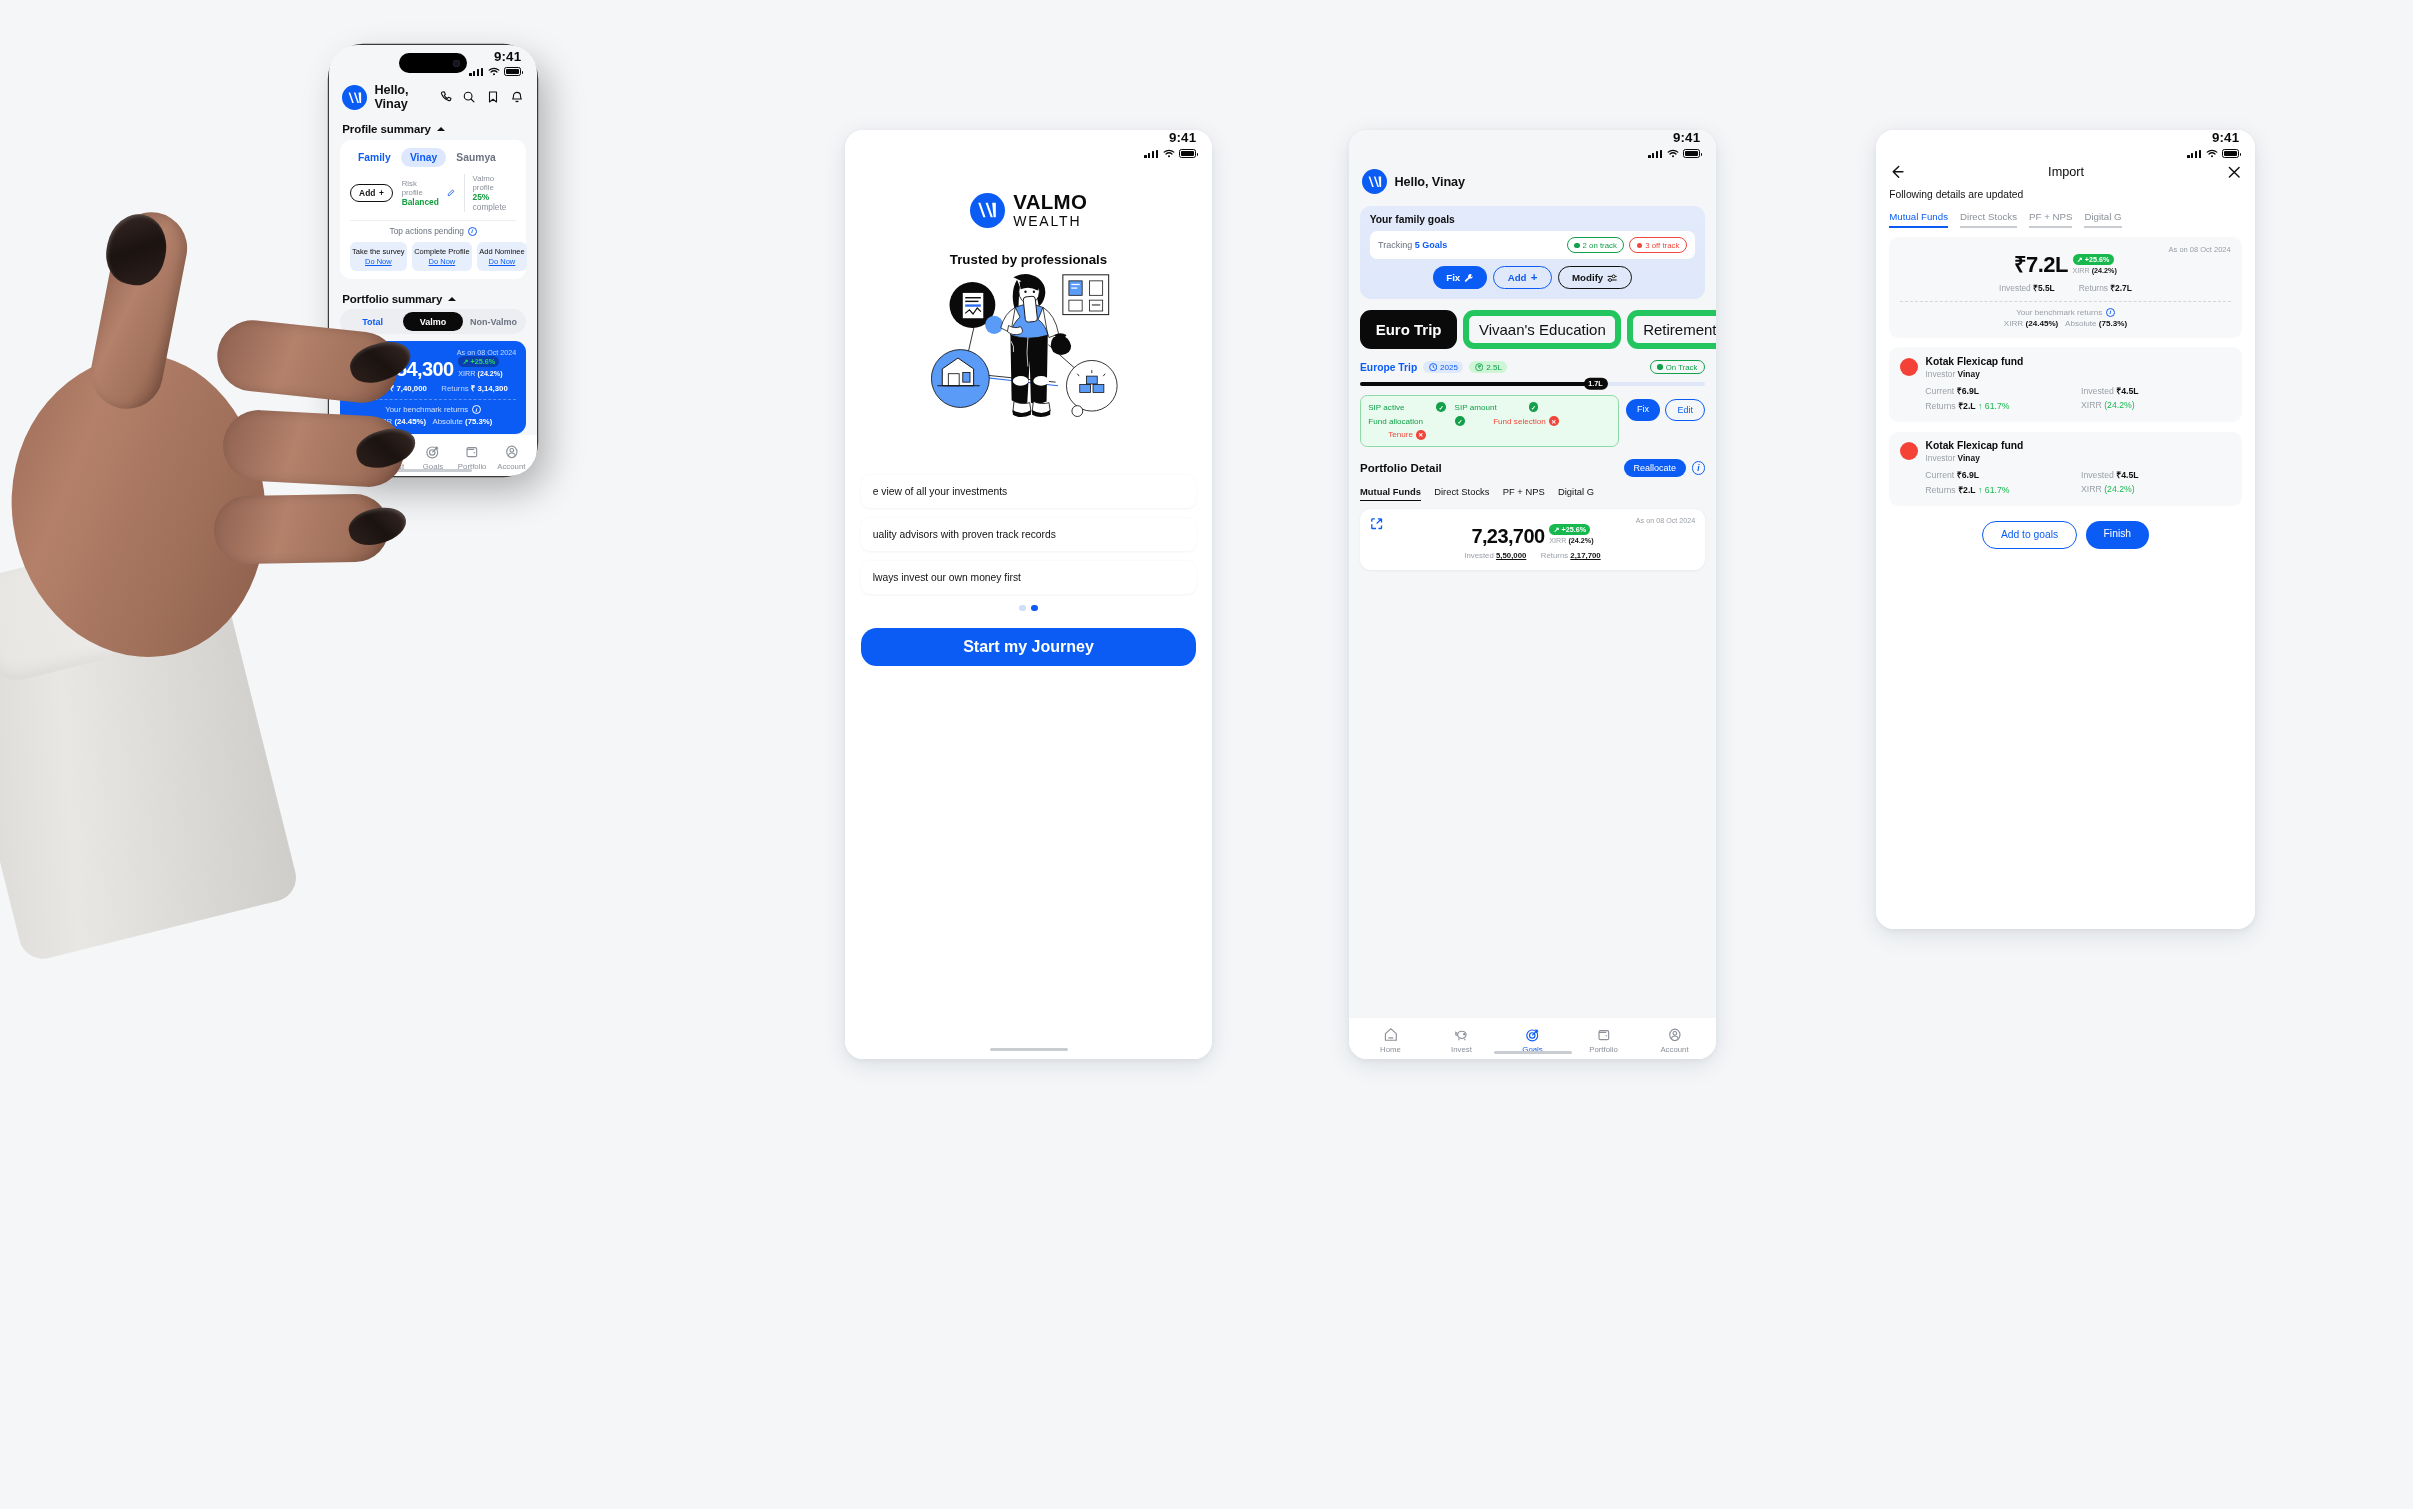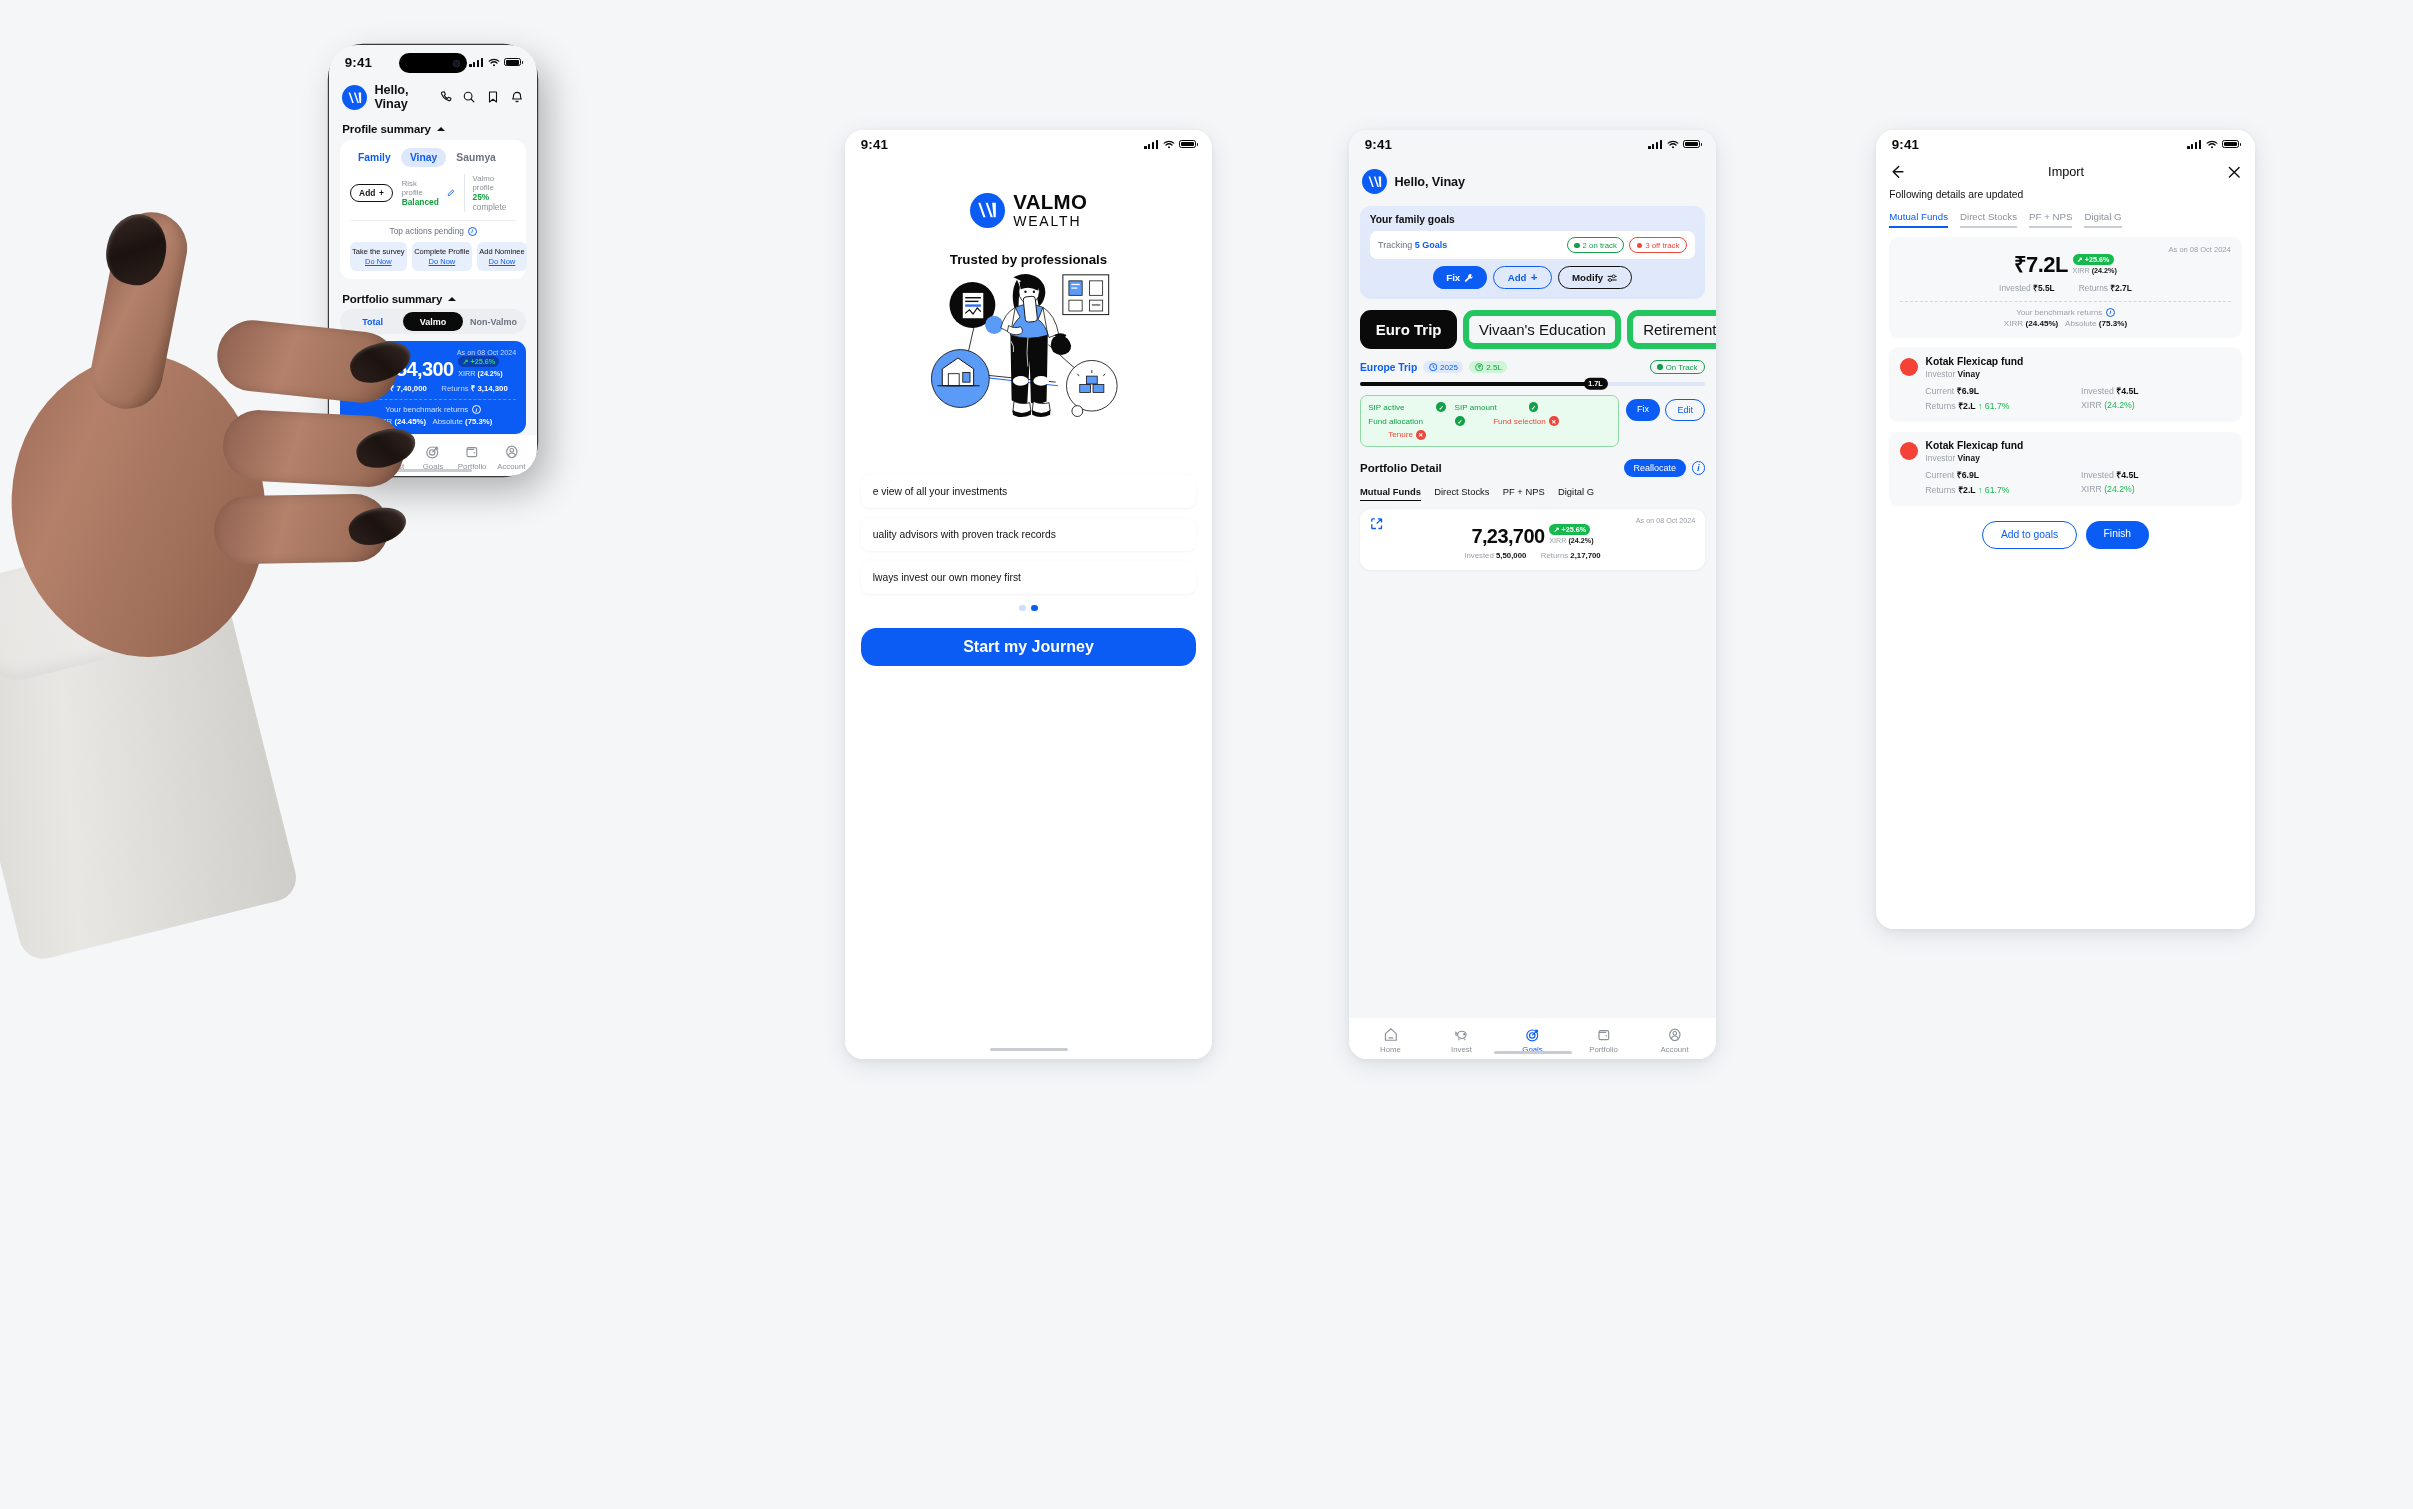--- a/index.html
+++ b/index.html
@@ -37,22 +37,22 @@
     border-radius: 18px;
     box-shadow: 0 6px 23px rgba(20,30,60,.10), 0 1.2px 4.8px rgba(20,30,60,.05);
     overflow: hidden;
   }
   #phone2 { left: 845px; top: 130px; width: 367px; height: 929px; z-index: 10; }
   #phone3 { left: 1349px; top: 130px; width: 367px; height: 929px; z-index: 10; }
   #phone4 { left: 1876px; top: 130px; width: 379px; height: 799px; z-index: 10; }
 
   
   .statusbar {
-    display: flex; align-items: center; justify-content: space-between;
-    padding: 0 15.7px; height: 28px; position: relative;
+    display: flex; align-items: flex-end; justify-content: space-between;
+    padding: 0 15.7px; height: 28px; position: relative; flex-direction: column;
   }
   .sb-time { font-size: 13.3px; font-weight: 700; color: #0a0a0a; letter-spacing: 0.2px; }
   .sb-right { display: flex; align-items: center; gap: 4.8px; }
   .bars { display: flex; align-items: flex-end; gap: 1.5px; height: 9px; }
   .bars i { display: block; width: 2.2px; background: #0a0a0a; border-radius: 0.6px; }
   .bars i:nth-child(1){ height: 3px; }
   .bars i:nth-child(2){ height: 4.8px; }
   .bars i:nth-child(3){ height: 6.6px; }
   .bars i:nth-child(4){ height: 8.4px; }
   .batt {
@@ -234,21 +234,21 @@
   .tabu { font-size:9.4px; color:#111; padding-bottom:4.8px; position:relative; white-space:nowrap; }
   .tabu.on { font-weight:700; }
   .tabu.on::after { content:""; position:absolute; left:0; right:0; bottom:0; height:1.5px; background:#0a0a0a; }
 
   .wcard { margin: 7.2px 11px 0; background:#fff; border-radius:11px; padding:7.2px 9.7px 9.7px; position:relative; box-shadow:0 0.6px 3px rgba(0,0,0,.05); }
   .wcard .asof { text-align:right; font-size:7.2px; color:#9aa0a8; }
   .wcard .ext { stroke:#0b5cf5; }
   .wcard .amt { color:#0a0a0a; }
   .wcard .gchip { background:#17b94f; color:#fff; }
   .wcard .xirr-s { color:#9aa0a8; } .wcard .xirr-s b { color:#111; }
-  .wcard .invrow { color:#9aa0a8; } .wcard .invrow b { color:#111; }
+  .wcard .invrow { color:#9aa0a8; } .wcard .invrow b { color:#111;text-decoration:underline; }
 
   
   .imphead { display:flex; align-items:center; padding: 6px 13.3px 0; }
   .imphead .bk { width:15.7px; height:15.7px; stroke:#111; fill:none; stroke-width:2.4; }
   .imphead .ti { flex:1; text-align:center; font-size:12.7px; font-weight:500; color:#0a0a0a; }
   .imphead .cl { width:14.5px; height:14.5px; stroke:#111; stroke-width:2.4; }
   .subttl { padding: 9.7px 13.3px 0; font-size:10.3px; color:#111; }
   .imptabs { display:flex; gap:12px; padding: 11px 13.3px 0; }
   .imptab { font-size:9.7px; color:#8b9099; padding-bottom:5.4px; position:relative; white-space:nowrap; }
   .imptab::after { content:""; position:absolute; left:0; right:0; bottom:0; height:1.5px; background:#c9ccd1; }

